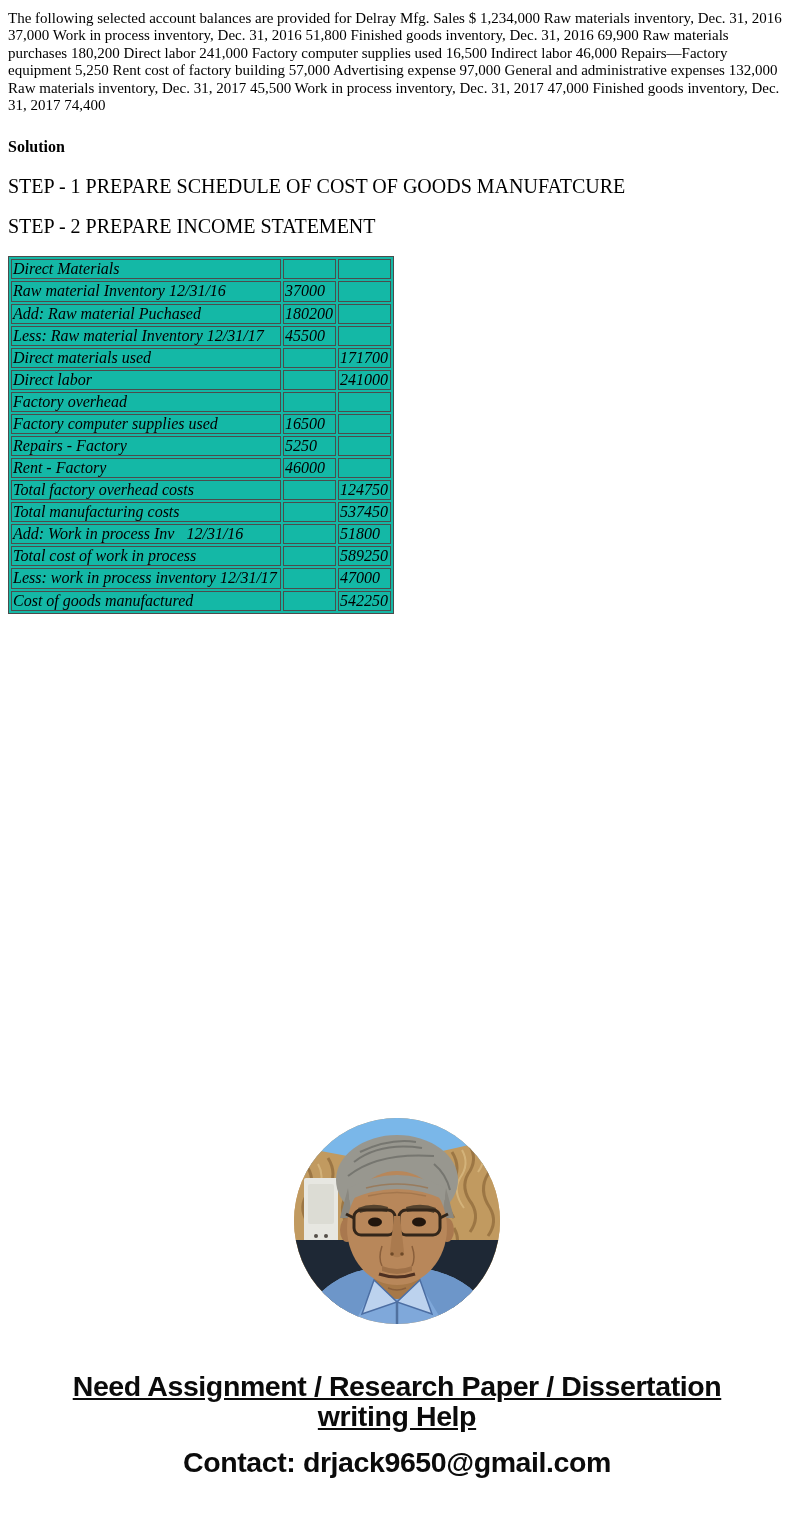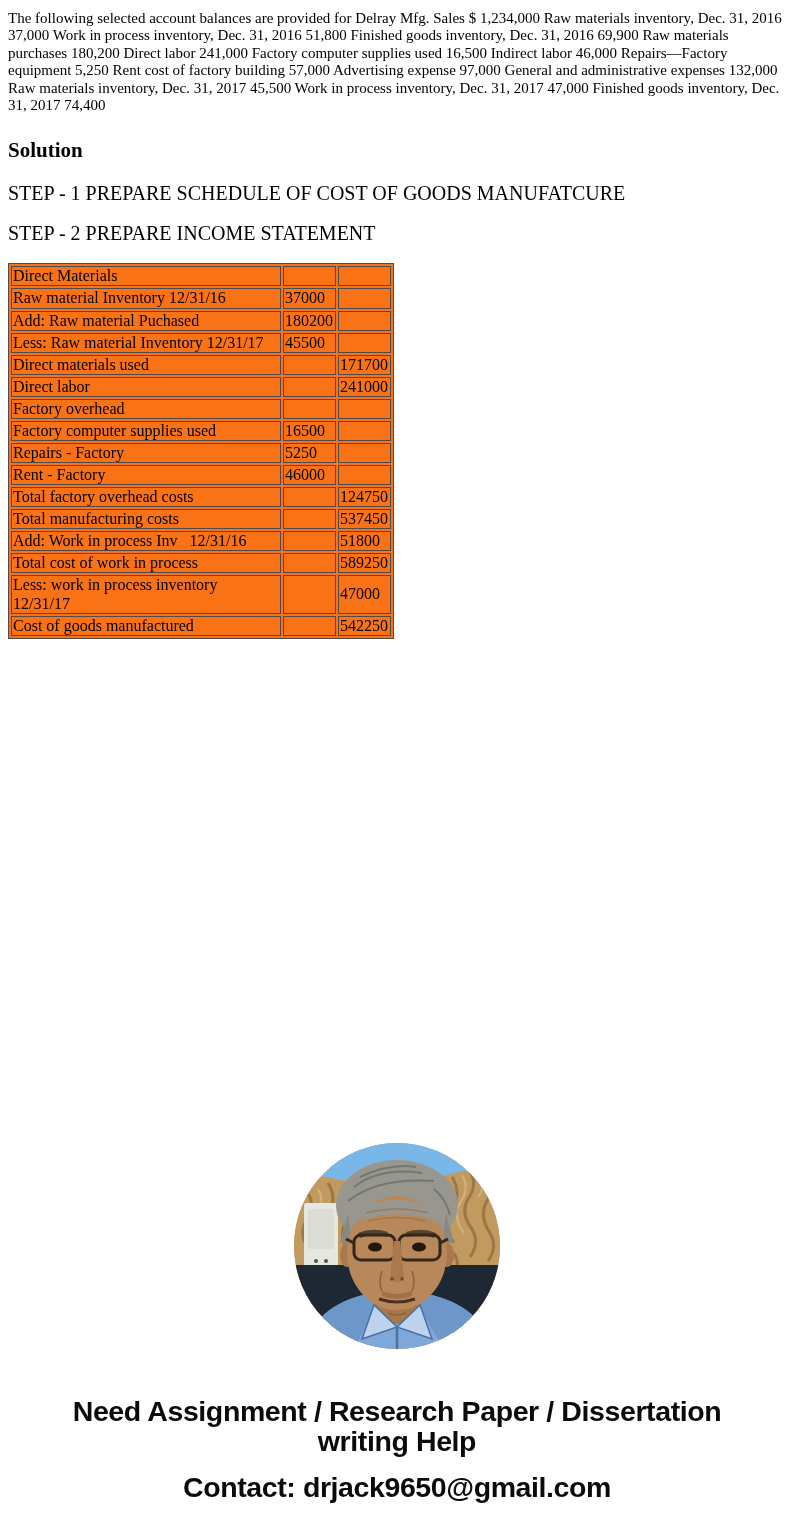--- a/index.html
+++ b/index.html
@@ -13,35 +13,36 @@
     box-sizing: border-box;
     padding: 8px;
   }
   .intro {
     font-size: 15px;
     line-height: 1.16;
     margin: 2px 0 0 0;
     width: 778px;
   }
   .solution-heading {
-    font-size: 21px;
+    font-size: 16px;
     font-weight: bold;
     margin: 24px 0 0 0;
   }
   .step {
     font-size: 20px;
     margin: 19px 0 0 0;
   }
   .step + .step { margin-top: 17px; }
   table.schedule {
     margin-top: 18px;
     border-collapse: separate;
     border-spacing: 2px;
     border: 1px solid #4c4c4c;
-    background: #f97316;
+    background: #14b8a6;
+    font-style: italic;
   }
   table.schedule td {
     border: 1px solid #4c4c4c;
     font-size: 16px;
     line-height: 1.13;
     padding: 0 2px 0 1px;
     vertical-align: middle;
     white-space: pre-wrap;
     overflow: hidden;
   }
@@ -62,20 +63,21 @@
     font-family: "Liberation Sans", sans-serif;
     font-weight: 700;
     font-size: 28.5px;
     line-height: 30px;
     letter-spacing: -0.4px;
     color: #0b0b0b;
   }
   .footer-help {
     max-width: 740px;
     margin: 0 auto;
+    text-decoration: underline;
   }
   .footer-contact {
     max-width: 740px;
     margin: 16px auto;
   }
 </style>
 </head>
 <body>
 
 <p class="intro">The following selected account balances are provided for Delray Mfg. Sales $ 1,234,000 Raw materials inventory, Dec. 31, 2016 37,000 Work in process inventory, Dec. 31, 2016 51,800 Finished goods inventory, Dec. 31, 2016 69,900 Raw materials purchases 180,200 Direct labor 241,000 Factory computer supplies used 16,500 Indirect labor 46,000 Repairs—Factory equipment 5,250 Rent cost of factory building 57,000 Advertising expense 97,000 General and administrative expenses 132,000 Raw materials inventory, Dec. 31, 2017 45,500 Work in process inventory, Dec. 31, 2017 47,000 Finished goods inventory, Dec. 31, 2017 74,400</p>

